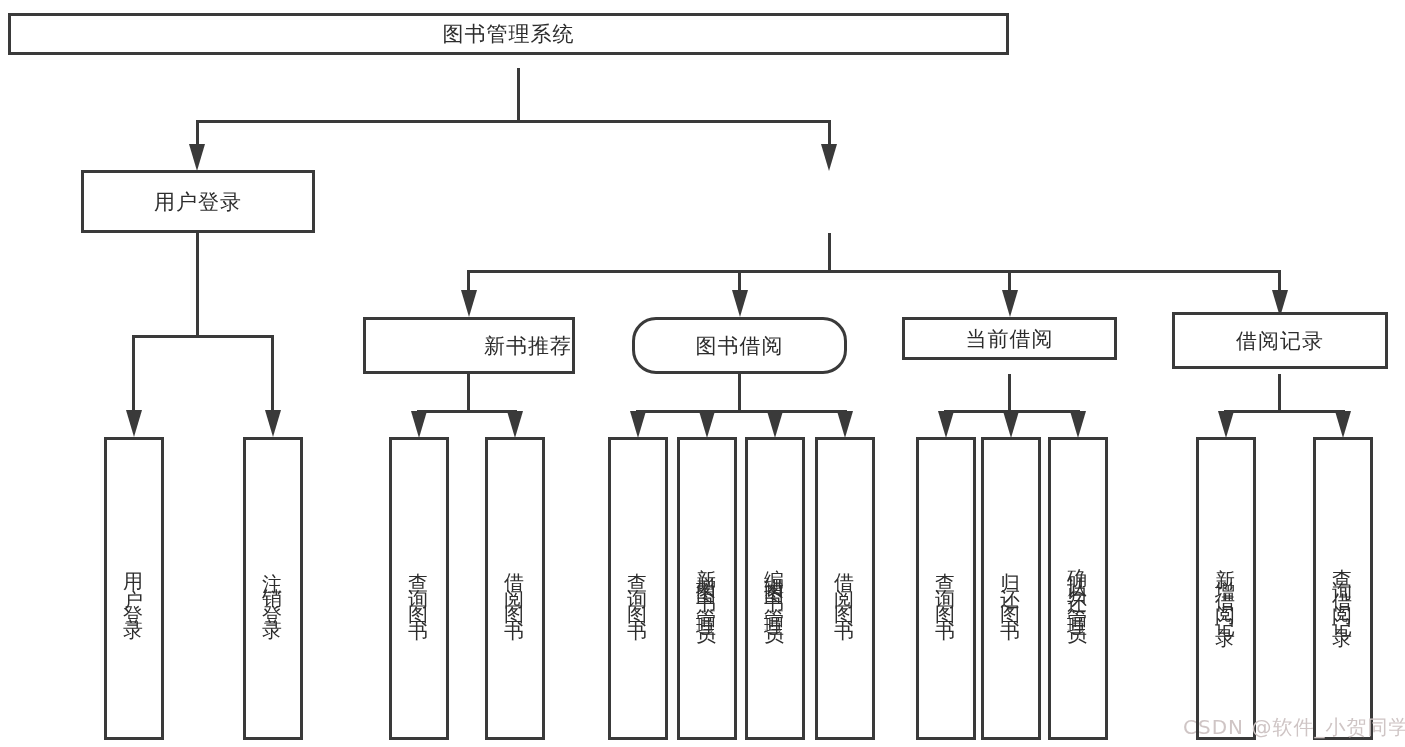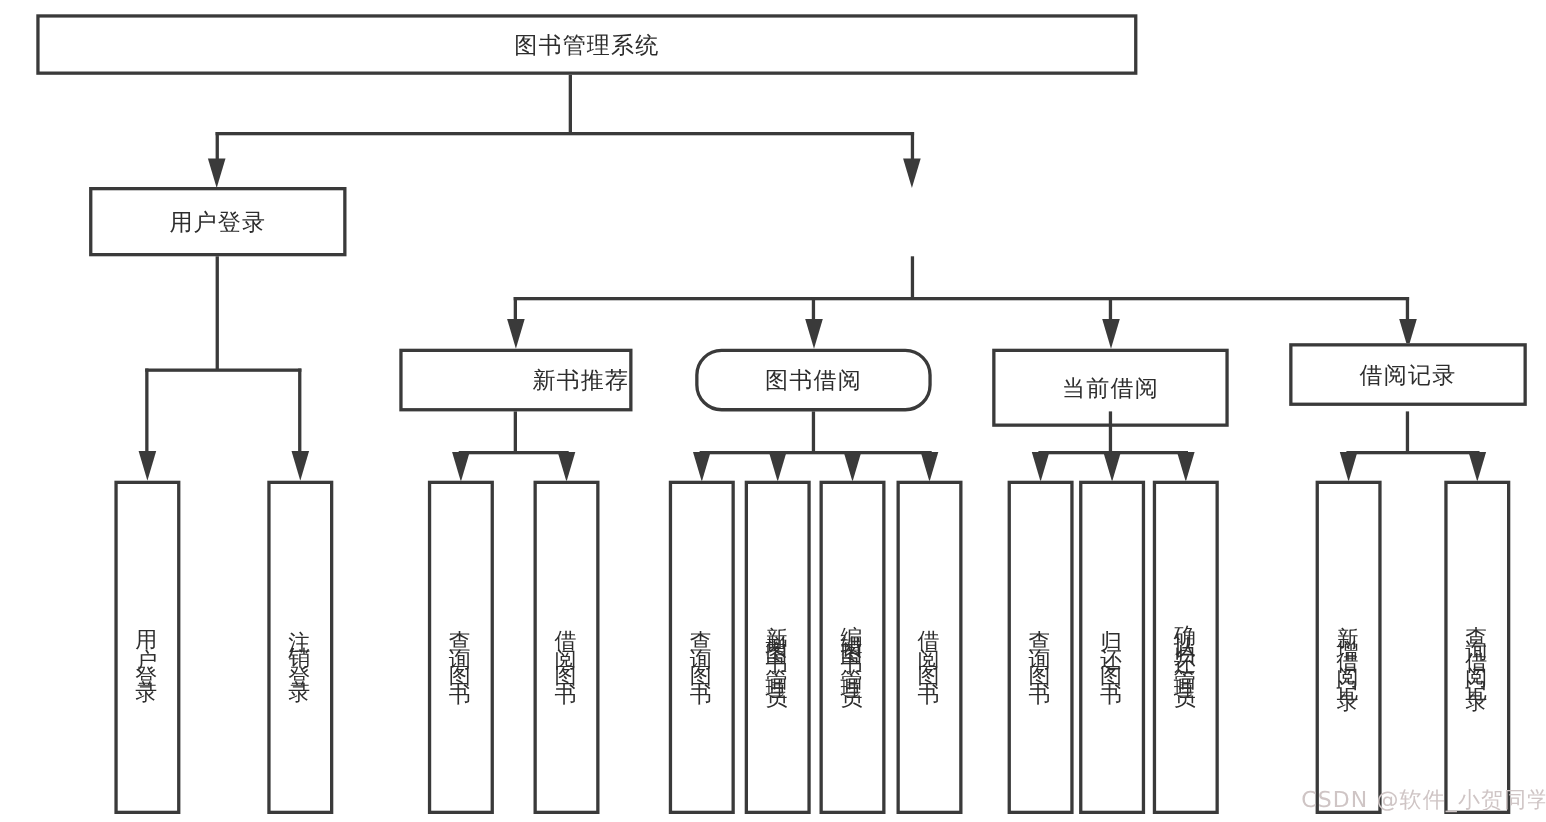--- a/index.html
+++ b/index.html
@@ -48,21 +48,21 @@
     letter-spacing: 1px;
     white-space: nowrap;
     z-index: 5;
   }
 </style>
 </head>
 <body>
 
 <div class="canvas">
 
-  <div class="box hbox" style="left:33px; top:13px; width:1001px; height:55px;align-items:center;">
+  <div class="box hbox" style="left:8px; top:13px; width:1001px; height:42px;align-items:center;">
     <span>图书管理系统</span>
   </div>
 
   <div class="vline" style="left:517px; top:68px; width:3px; height:53px;"></div>
   <div class="hline" style="left:196px; top:120px; width:635px; height:3px;"></div>
   <div class="vline" style="left:196px; top:120px; width:3px; height:27px;"></div>
   <div class="arrow" style="left:189px; top:144px;"></div>
   <div class="vline" style="left:828px; top:120px; width:3px; height:27px;"></div>
   <div class="arrow" style="left:821px; top:144px;"></div>
 
@@ -87,21 +87,21 @@
   <div class="arrow" style="left:1002px; top:290px;"></div>
   <div class="vline" style="left:1278px; top:270px; width:3px; height:21px;"></div>
   <div class="arrow" style="left:1272px; top:290px;"></div>
 
   <div class="box hbox" style="left:363px; top:317px; width:212px; height:57px;justify-content:flex-end;">
     <span>新书推荐</span>
   </div>
   <div class="box hbox" style="left:632px; top:317px; width:215px; height:57px;border-radius:24px;">
     <span>图书借阅</span>
   </div>
-  <div class="box hbox" style="left:902px; top:317px; width:215px; height:71px;text-align:right;">
+  <div class="box hbox" style="left:902px; top:317px; width:215px; height:43px;text-align:right;">
     <span>当前借阅</span>
   </div>
   <div class="box hbox" style="left:1172px; top:312px; width:216px; height:57px;">
     <span>借阅记录</span>
   </div>
 
   <div class="vline" style="left:467px; top:374px; width:3px; height:37px;"></div>
   <div class="hline" style="left:417px; top:410px; width:100px; height:3px;"></div>
   <div class="arrow" style="left:411px; top:411px;"></div>
   <div class="arrow" style="left:507px; top:411px;"></div>

